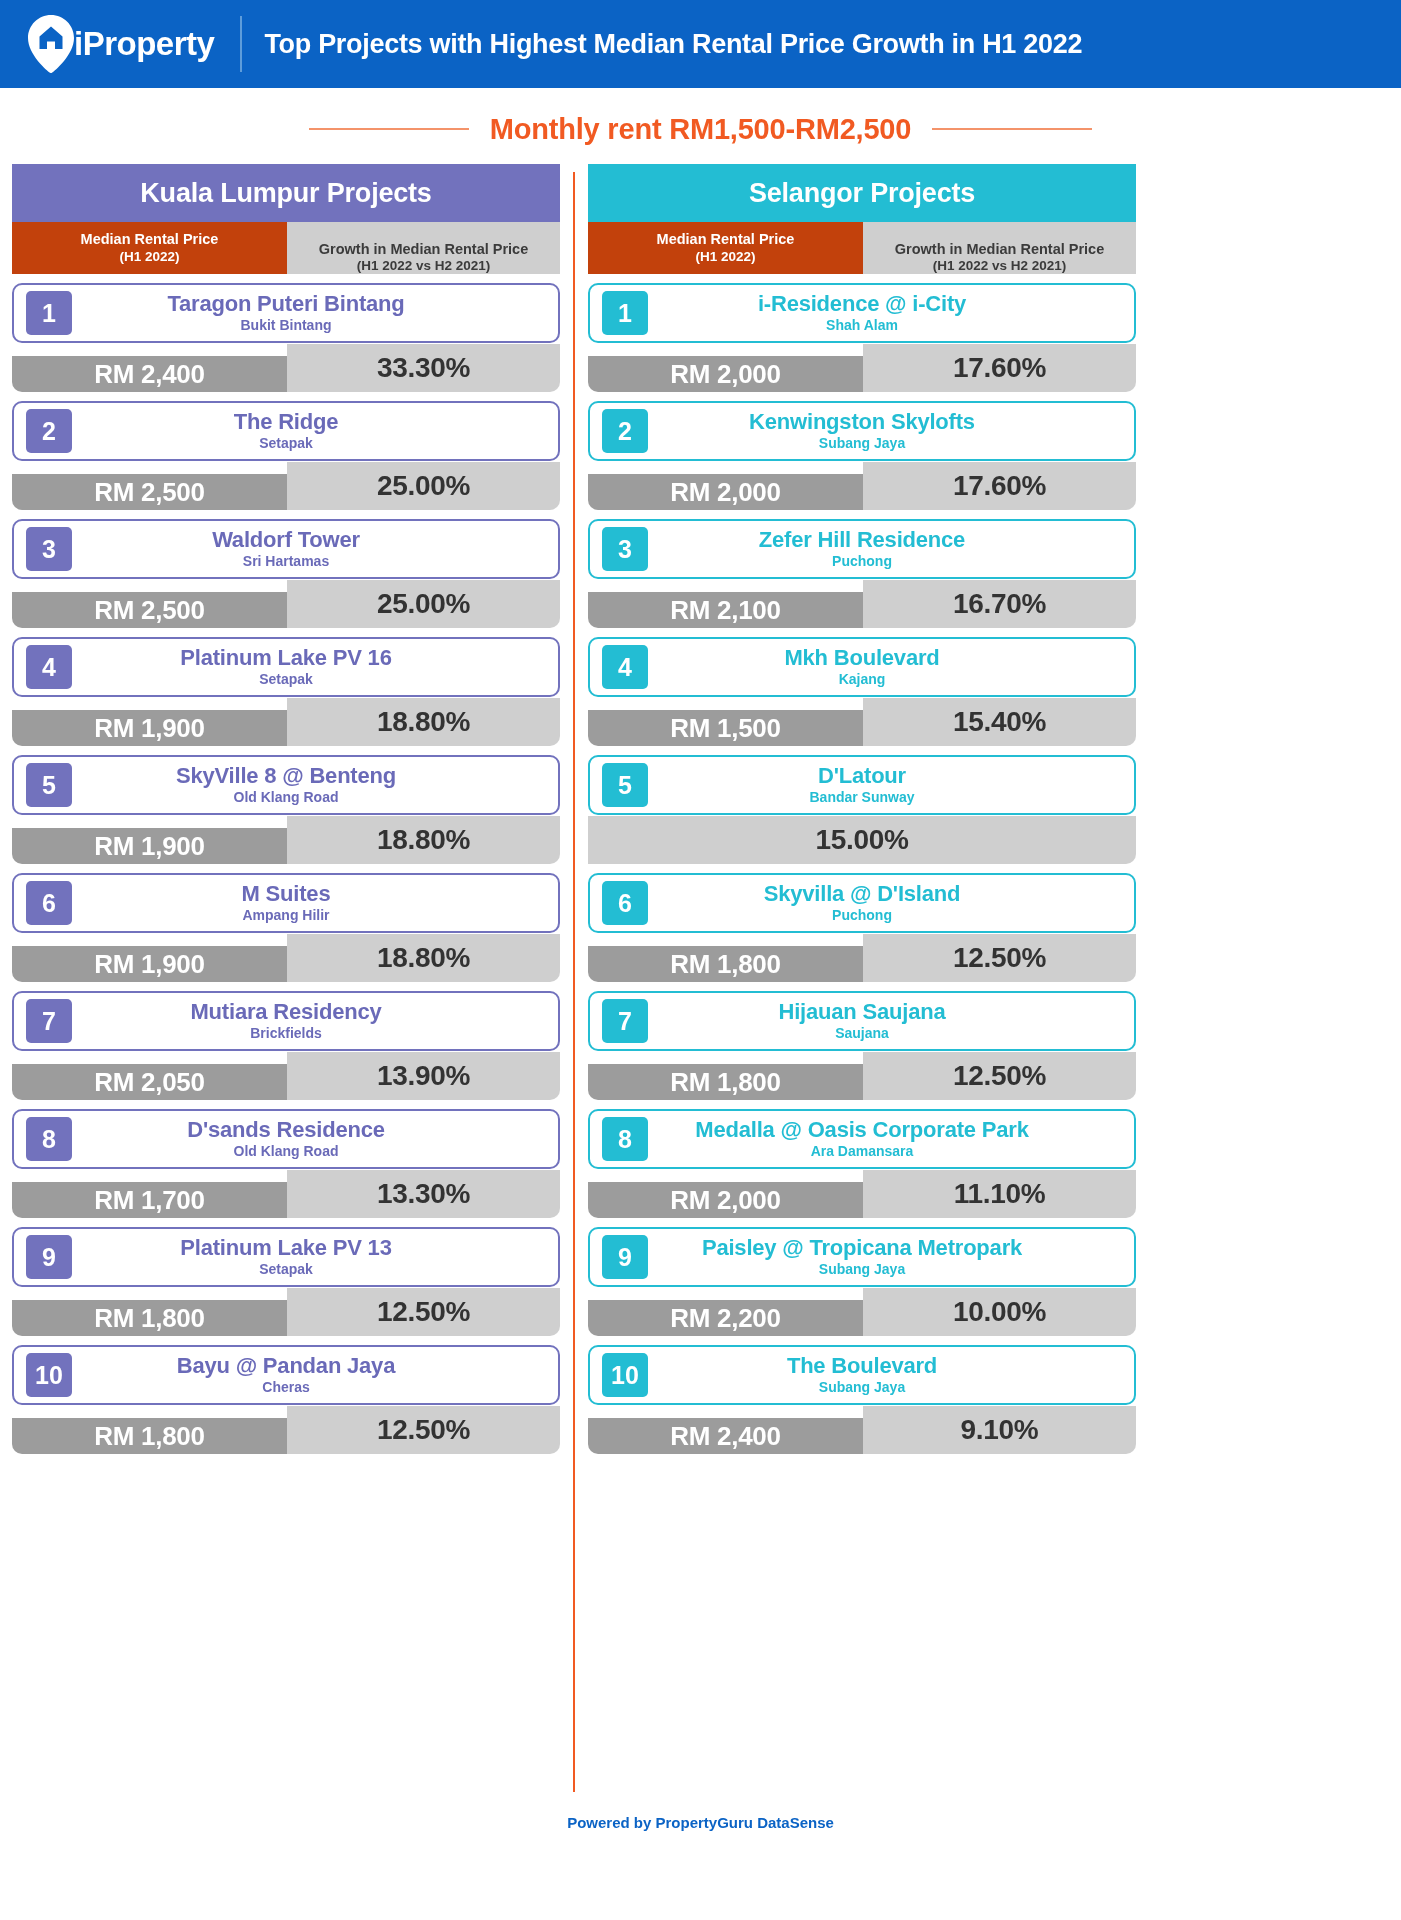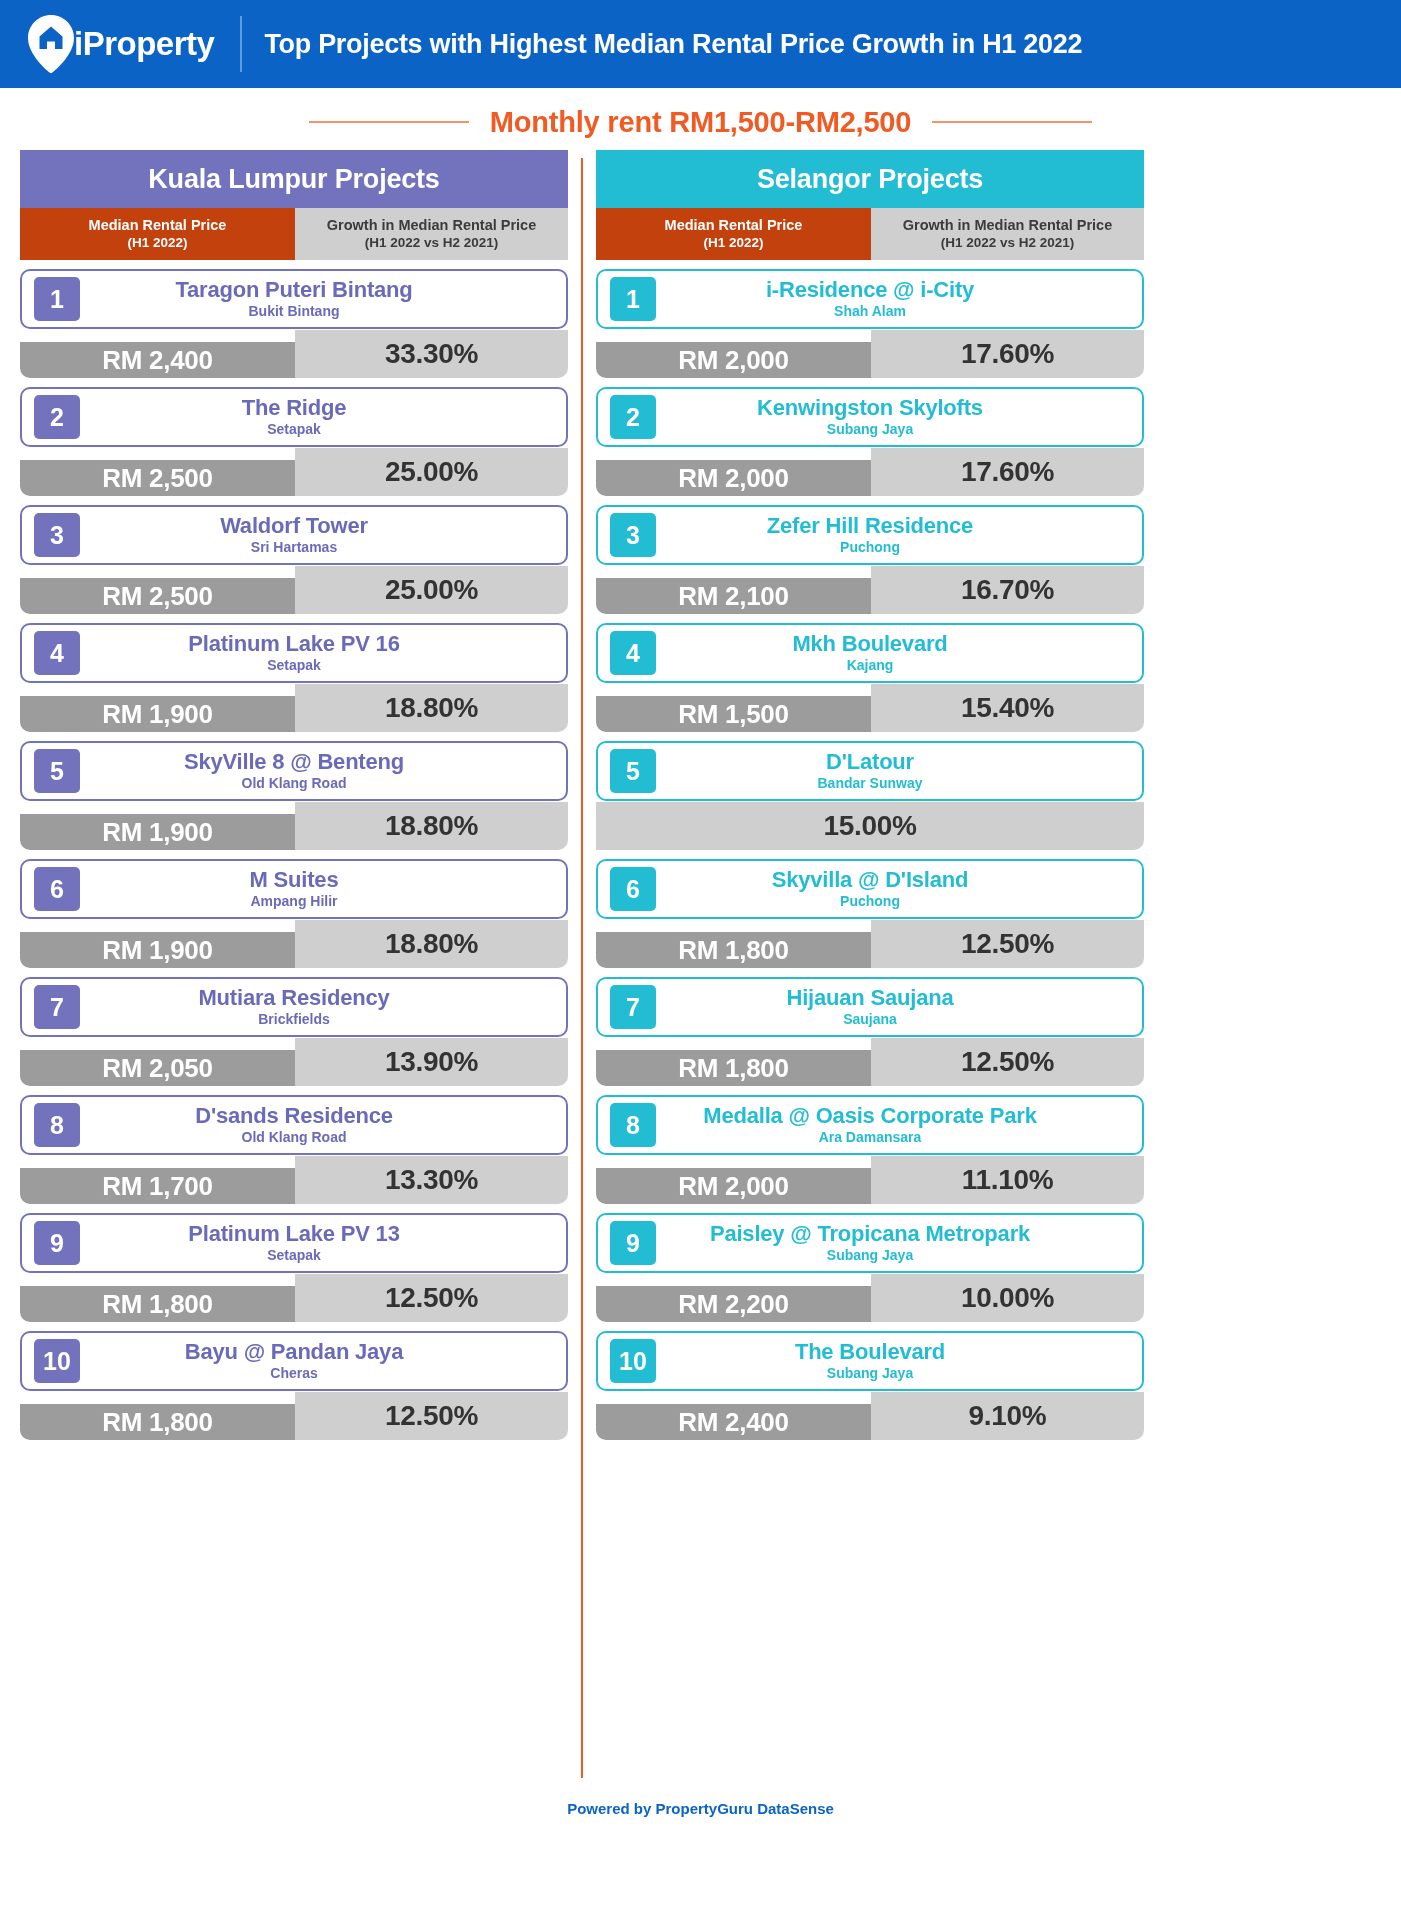--- a/index.html
+++ b/index.html
@@ -36,40 +36,40 @@
   .headline {
     color: #ffffff;
     font-size: 27px;
     font-weight: 700;
     letter-spacing: -0.3px;
     white-space: nowrap;
   }
 
   
   .subtitle-row {
-    height: 62px;
+    height: 76px;
     display: flex;
     align-items: center;
     justify-content: center;
     gap: 21px;
     padding-top: 6px;
   }
   .sub-line { height: 2px; background: #F4936A; width: 160px; flex: 0 0 auto; }
   .subtitle-text {
     color: #F15A22;
     font-size: 29px;
     font-weight: 700;
     white-space: nowrap;
     letter-spacing: -0.2px;
   }
 
   
   .board {
     display: flex;
-    padding: 0 20px;
+    padding: 0 12px;
     gap: 0;
     position: relative;
   }
   .col { width: 548px; flex: 0 0 548px; }
   .col-gap {
     width: 28px;
     flex: 0 0 28px;
     display: flex;
     justify-content: center;
   }
@@ -105,20 +105,21 @@
   .sub-cell.price {
     width: 275px;
     flex: 0 0 275px;
     background: #c2410c;
     color: #ffffff;
   }
   .sub-cell.growth {
     flex: 1 1 auto;
     background: #CFCFCF;
     color: #3B3B3B;
+    justify-content: flex-end;
   }
   .sub-cell .l1 { font-size: 14.5px; font-weight: 700; }
   .sub-cell .l2 { font-size: 13.5px; font-weight: 700; }
 
   
   .item { margin-top: 9px; }
   .name-card {
     height: 60px;
     background: #ffffff;
     border: 2px solid #7272BD;

